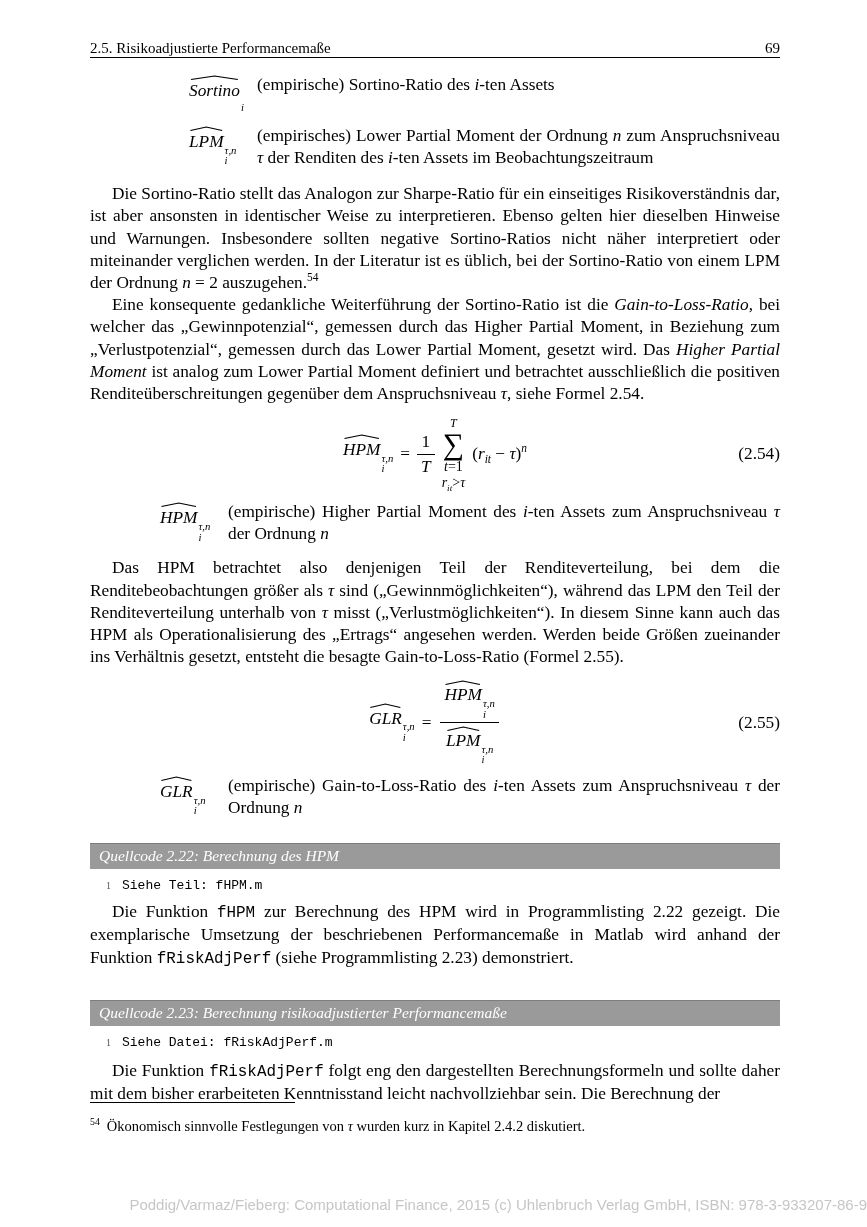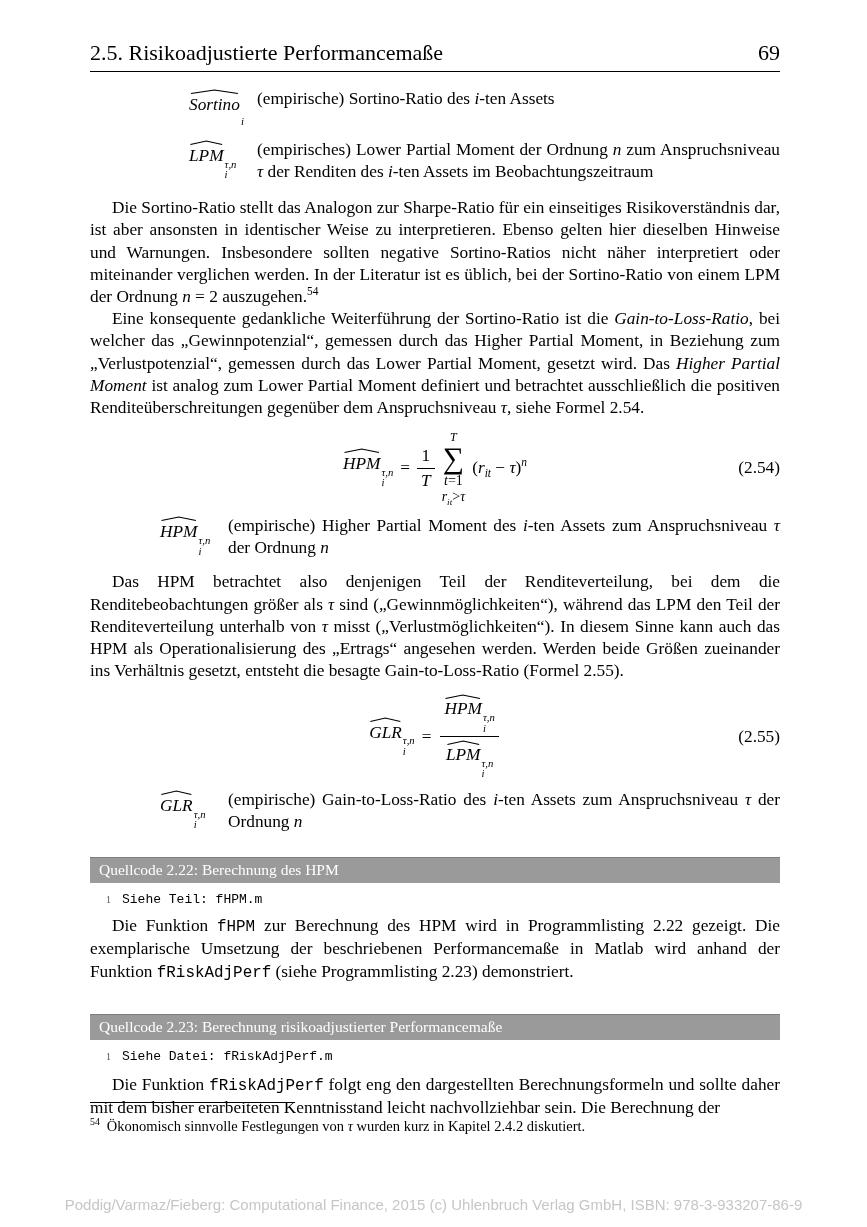--- a/index.html
+++ b/index.html
@@ -4,21 +4,21 @@
 <style>
   html,body{margin:0;padding:0;background:#e9e9e9;}
   .page{
     position:relative;width:867px;height:1227px;margin:0 auto;background:#ffffff;
     font-family:"Liberation Serif","DejaVu Serif",serif;font-size:17.3px;color:#000;
     overflow:hidden;
   }
   .content{position:absolute;left:90px;top:40px;width:690px;}
 
   .header-row{display:flex;justify-content:space-between;align-items:baseline;
-    border-bottom:1.5px solid #000;padding-bottom:5px;font-size:22px;}
+    border-bottom:1.5px solid #000;font-size:15px;}
 
   .defs{margin:16px 0 0 99px;}
   .def-row{display:flex;align-items:flex-start;margin-bottom:12px;}
   .def-sym{flex:0 0 68px;padding-top:1px;}
   .def-desc{flex:1;text-align:justify;line-height:22px;}
 
   .para{margin:0;text-align:justify;text-indent:22px;line-height:22.2px;}
   .mt14{margin-top:14px;} .mt12{margin-top:12px;} .mt8{margin-top:8px;} .mt6{margin-top:6px;}
 
   .i{font-style:italic;}
@@ -48,30 +48,30 @@
   .mfrac .den{border-top:1.3px solid #000;padding:3px 6px 0;}
 
   .bigop{display:inline-flex;flex-direction:column;align-items:center;line-height:1;}
   .bigop-top{font-size:12px;font-style:italic;margin-bottom:1px;}
   .bigop-sym{font-size:30px;line-height:0.9;}
   .bigop-bot{font-size:14px;margin-top:2px;text-align:center;}
   .bigop-bot div{line-height:1.15;}
 
   .listing{margin-top:30px;}
   .listing-title{background:var(--listing-header-bg,#9a9a9a);color:var(--listing-header-text,#fff);
-    padding:3px 9px 4px;font-size:15.5px;border-top:1px solid #7d7d7d;}
+    padding:3px 9px 4px;font-size:15.5px;border-top:1px solid #7d7d7d;font-style:italic;}
   .listing-code{padding:9px 0 2px 16px;font-family:"Liberation Mono","DejaVu Sans Mono",monospace;
     font-size:13px;}
   .line-no{font-size:10px;color:#555;margin-right:11px;font-family:"Liberation Serif",serif;}
 
   .footnote{position:absolute;top:1102px;left:90px;width:690px;font-size:14.5px;line-height:19px;}
   .footnote-rule{width:205px;border-top:1.5px solid #000;margin-bottom:9px;}
   .fn-marker{vertical-align:super;font-size:68%;margin-right:7px;}
 
-  .page-footer{position:absolute;left:0;bottom:14px;width:100%;text-align:center;
+  .page-footer{position:absolute;left:0;bottom:14px;width:100%;text-align:right;
     color:var(--footer-text,#c6c6c6);font-family:"Liberation Sans","DejaVu Sans",sans-serif;
     font-size:15px;}
 </style>
 </head>
 <body>
 
 <div class="page">
   <div class="content">
 
     <div class="header-row">

